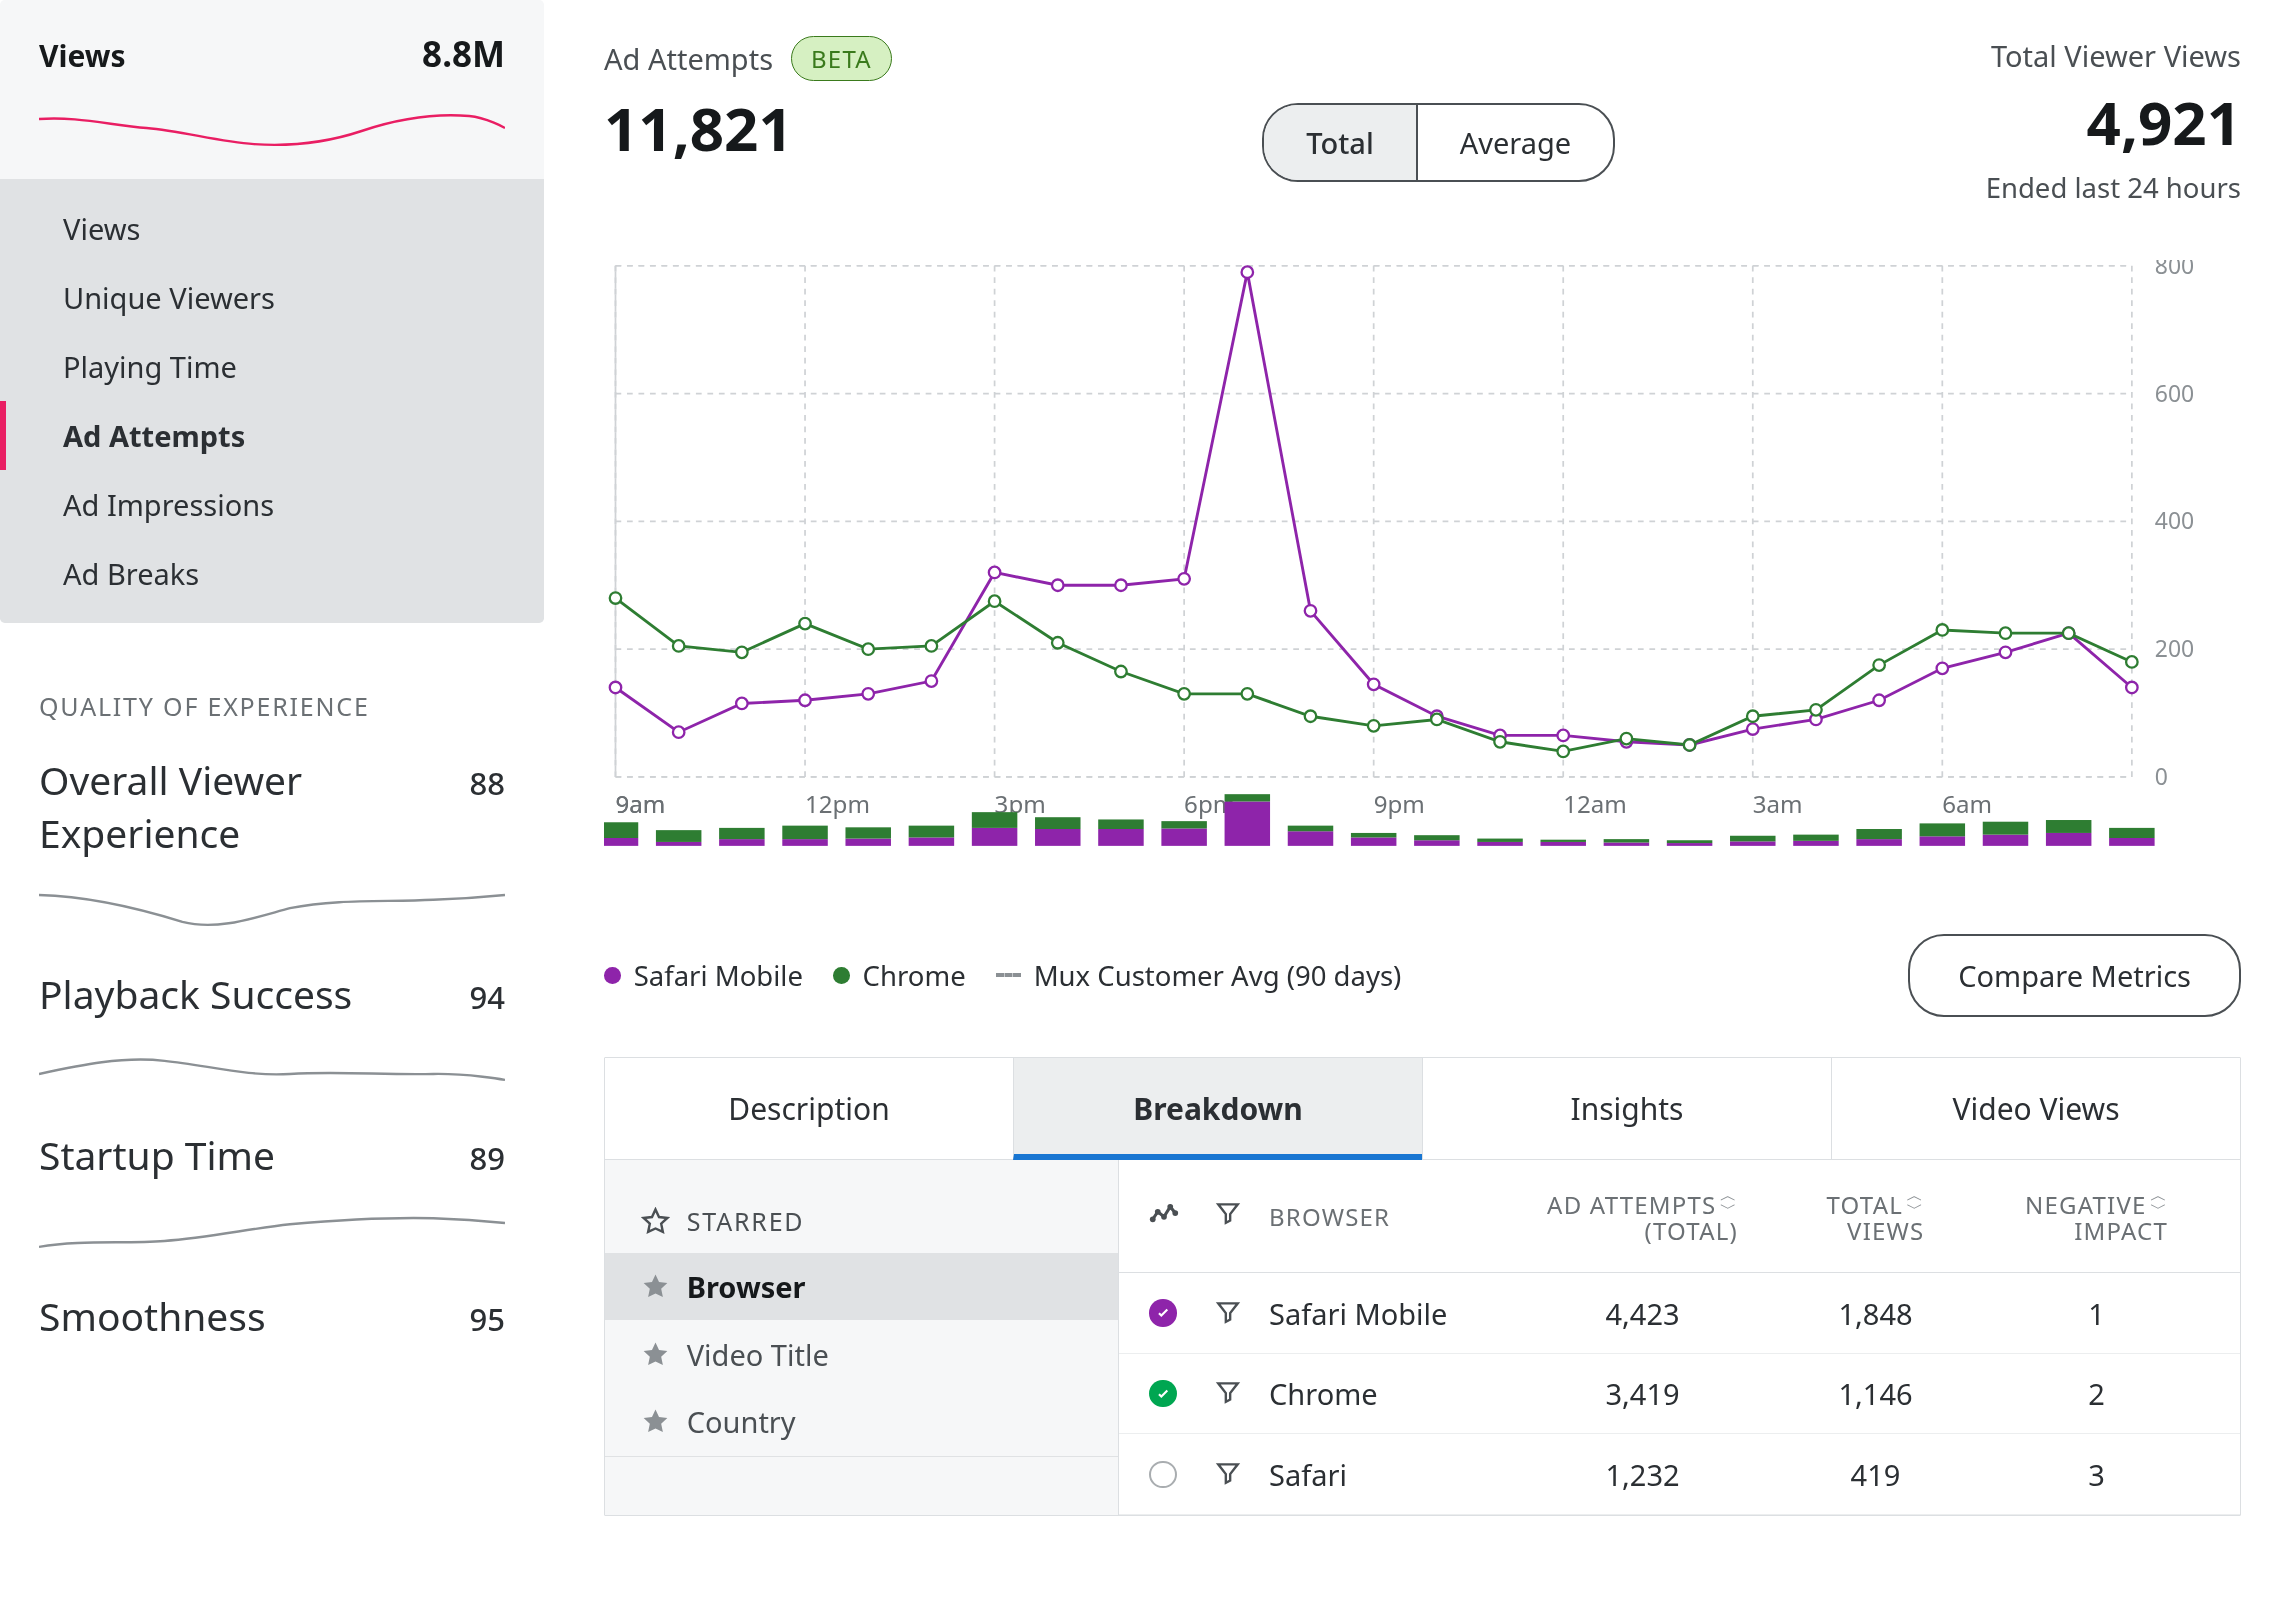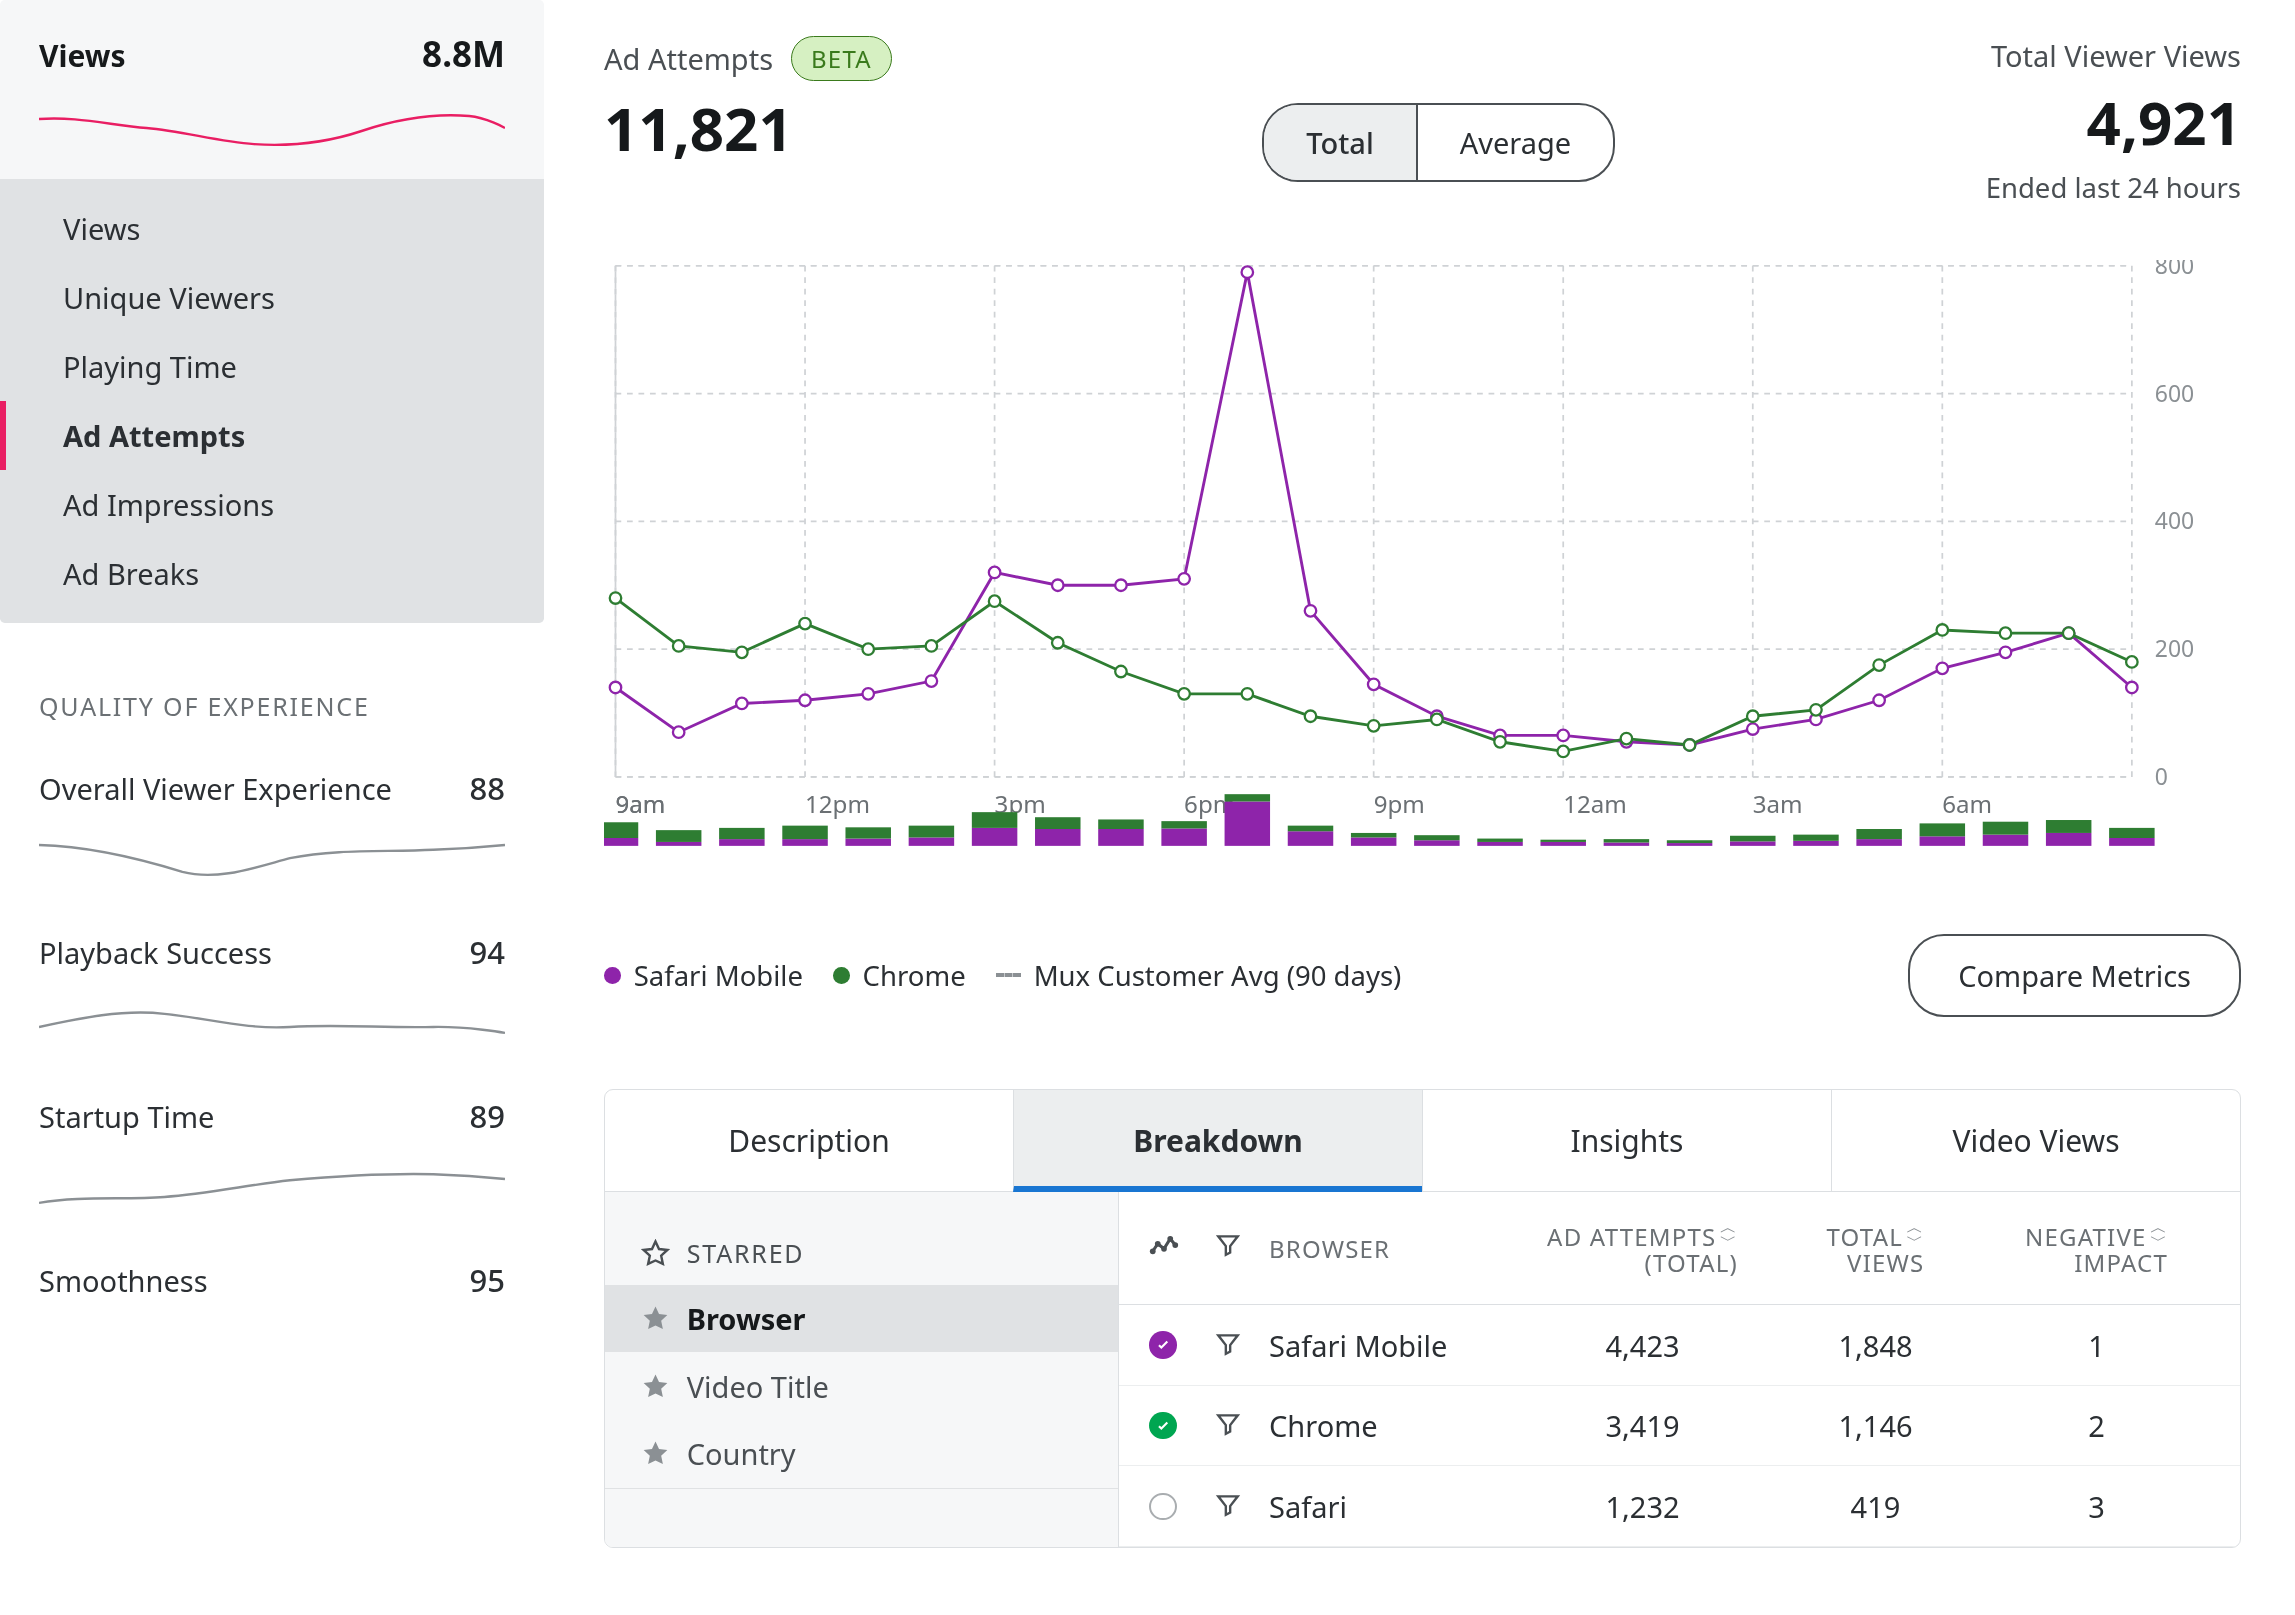--- a/index.html
+++ b/index.html
@@ -70,21 +70,21 @@
 
   .qoe-head {
     margin: 66px 39px 24px;
     font-size: 25px;
     letter-spacing: 1.8px;
     color: var(--grey-600);
   }
 
   .qoe-metric { margin: 30px 39px 0; }
   .qoe-metric-head { display: flex; justify-content: space-between; align-items: baseline; }
-  .qoe-metric-title { font-size: 29px; color: var(--grey-800); margin-top: 16px; }
+  .qoe-metric-title { font-size: 39px; color: var(--grey-800); }
   .qoe-metric-value { font-size: 31px; font-weight: 500; color: var(--grey-800); }
   .qoe-metric svg.spark { margin-top: 12px; display: block; width: 100%; height: 66px; }
 
   
   .main { flex: 1; padding: 36px 54px 0 60px; display: flex; flex-direction: column; min-width: 0; }
 
   .header-row { display: flex; align-items: flex-start; justify-content: space-between; }
   .header-left .sub { display: flex; align-items: center; gap: 18px; }
   .header-left .sub-label { font-size: 29px; color: var(--grey-700); }
   .badge-beta {
@@ -138,21 +138,21 @@
     border: 2.4px solid var(--grey-700);
     border-radius: 36px;
     padding: 20.3px 48px;
     font-size: 29px;
     color: var(--grey-800);
     cursor: pointer;
     background: #fff;
   }
 
   
-  .tab-panel { margin-top: 72px; border: 1.8px solid var(--border); border-radius: 9px; overflow: hidden; }
+  .tab-panel { margin-top: 40px; border: 1.8px solid var(--border); border-radius: 1px; overflow: hidden; }
   .tabs { display: flex; }
   .tab {
     flex: 1;
     text-align: center;
     padding: 30px 0;
     font-size: 30px;
     color: var(--grey-800);
     cursor: pointer;
     border-bottom: 1.8px solid var(--border);
   }

